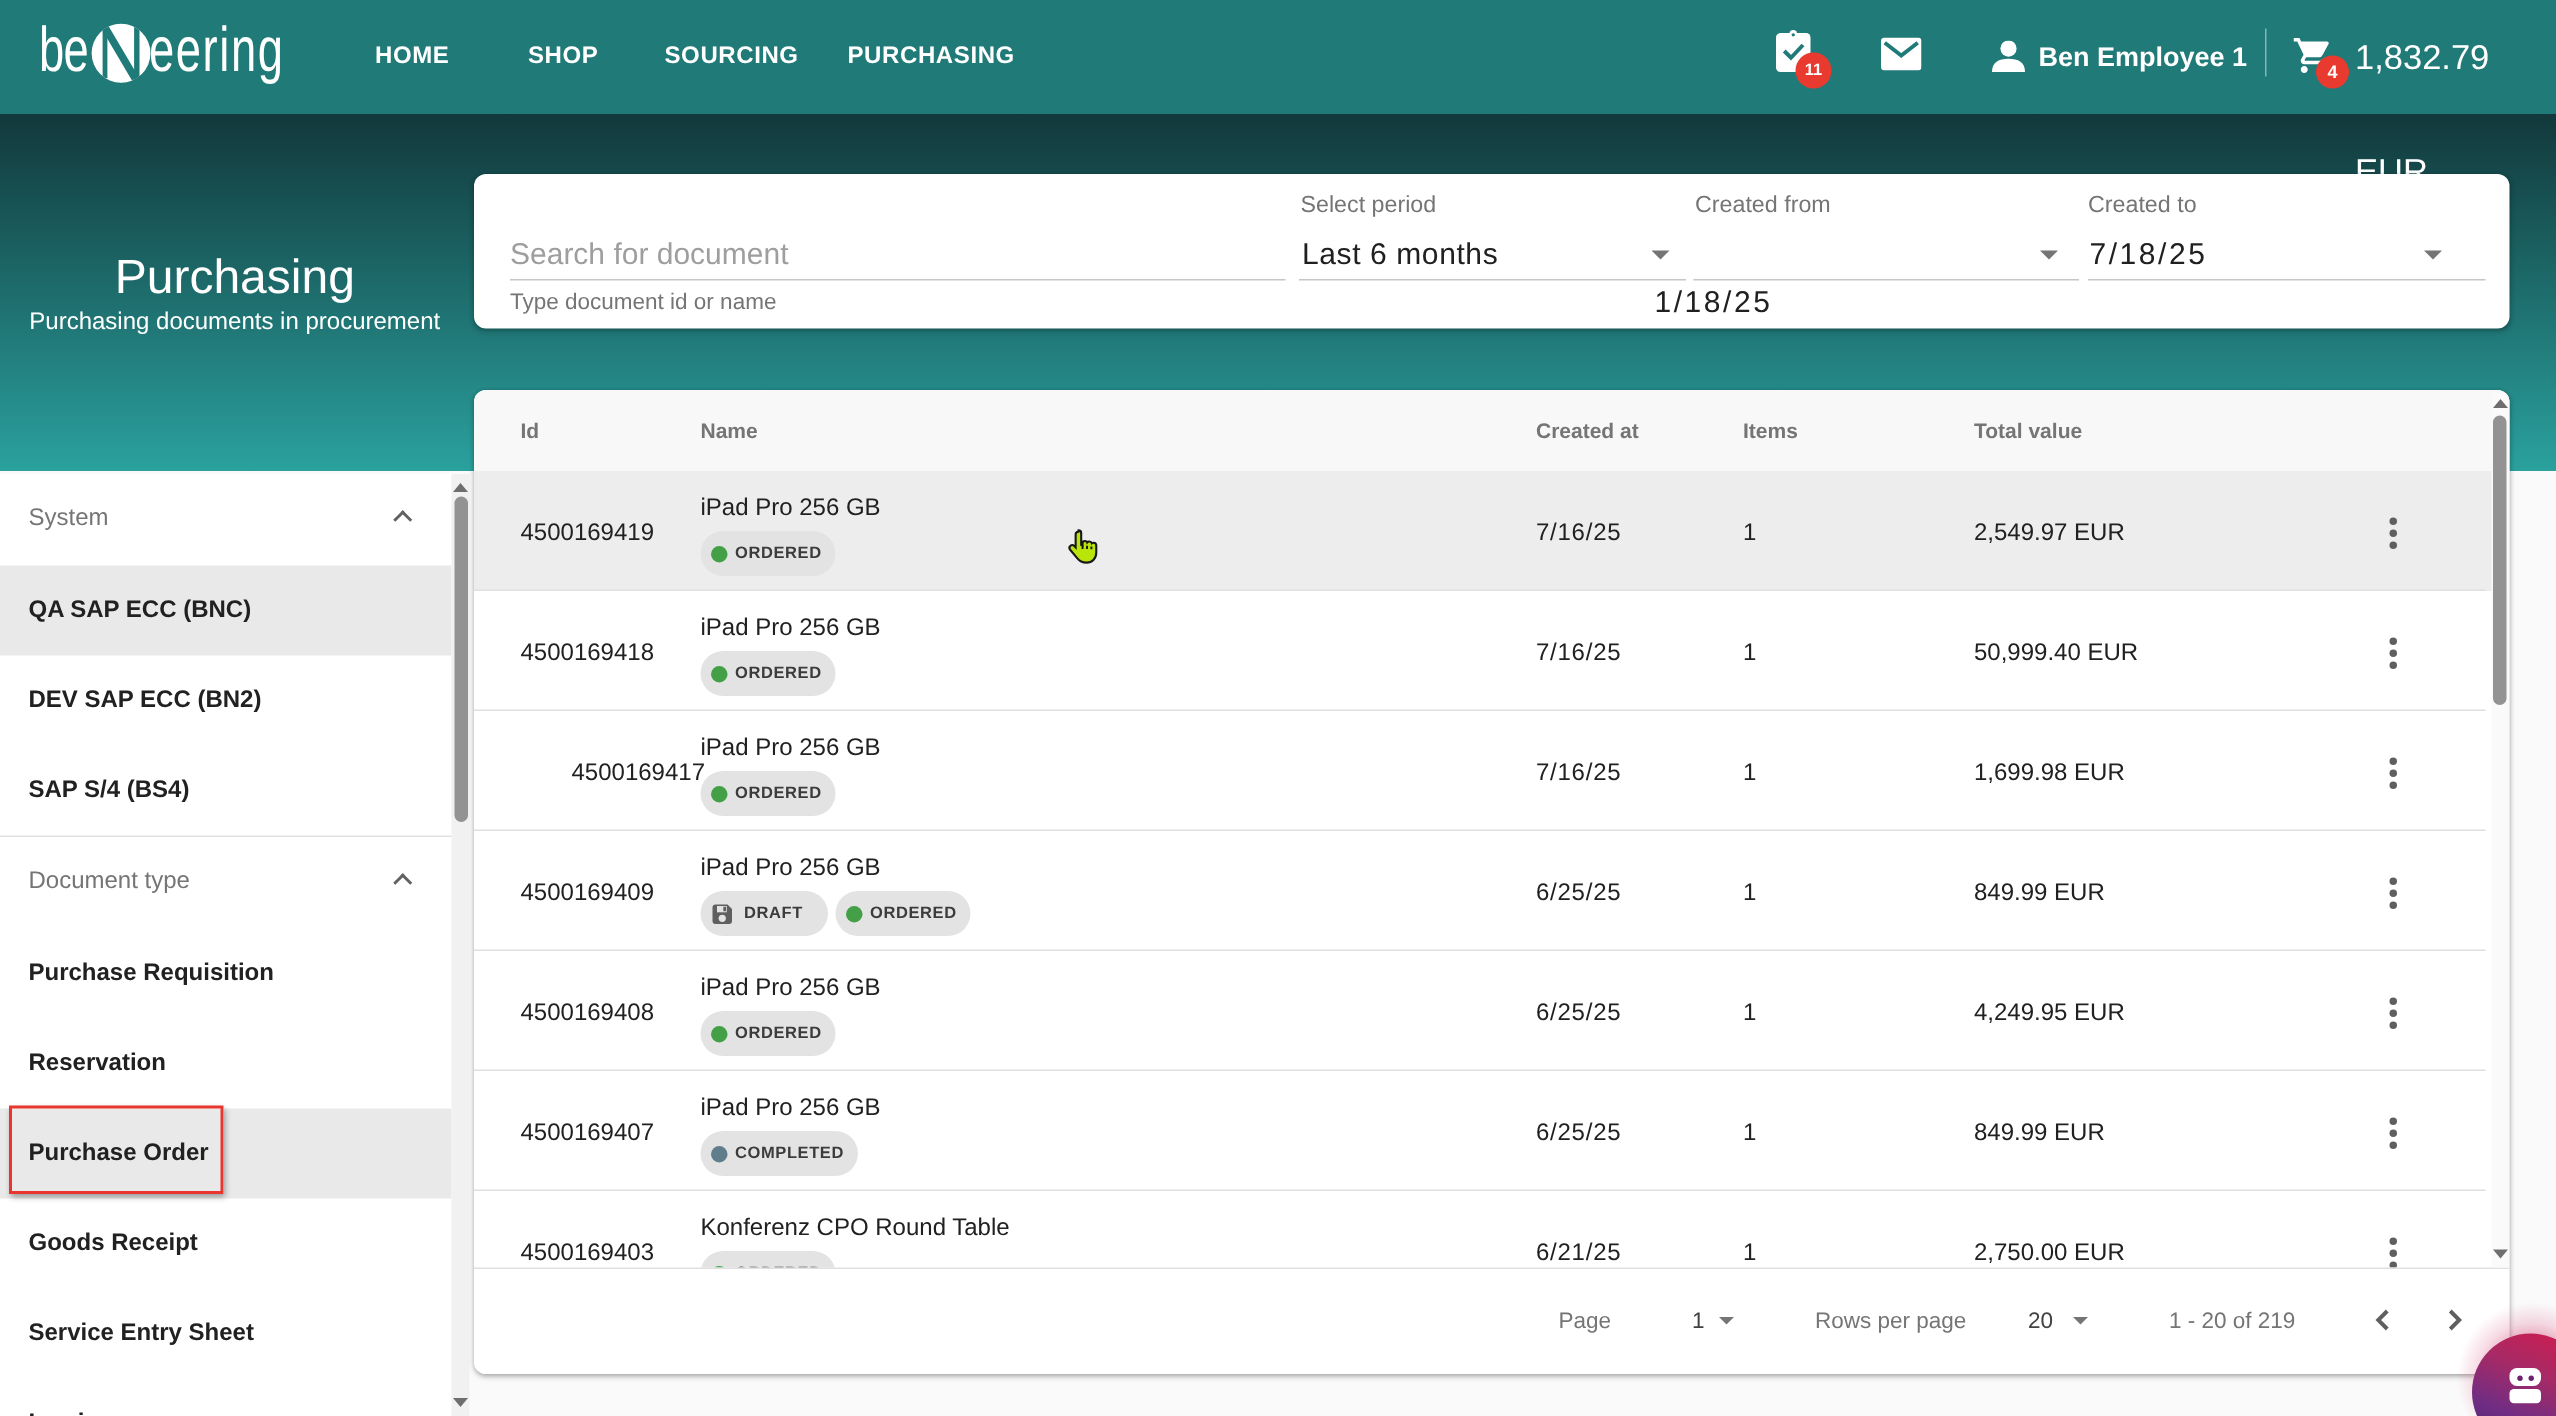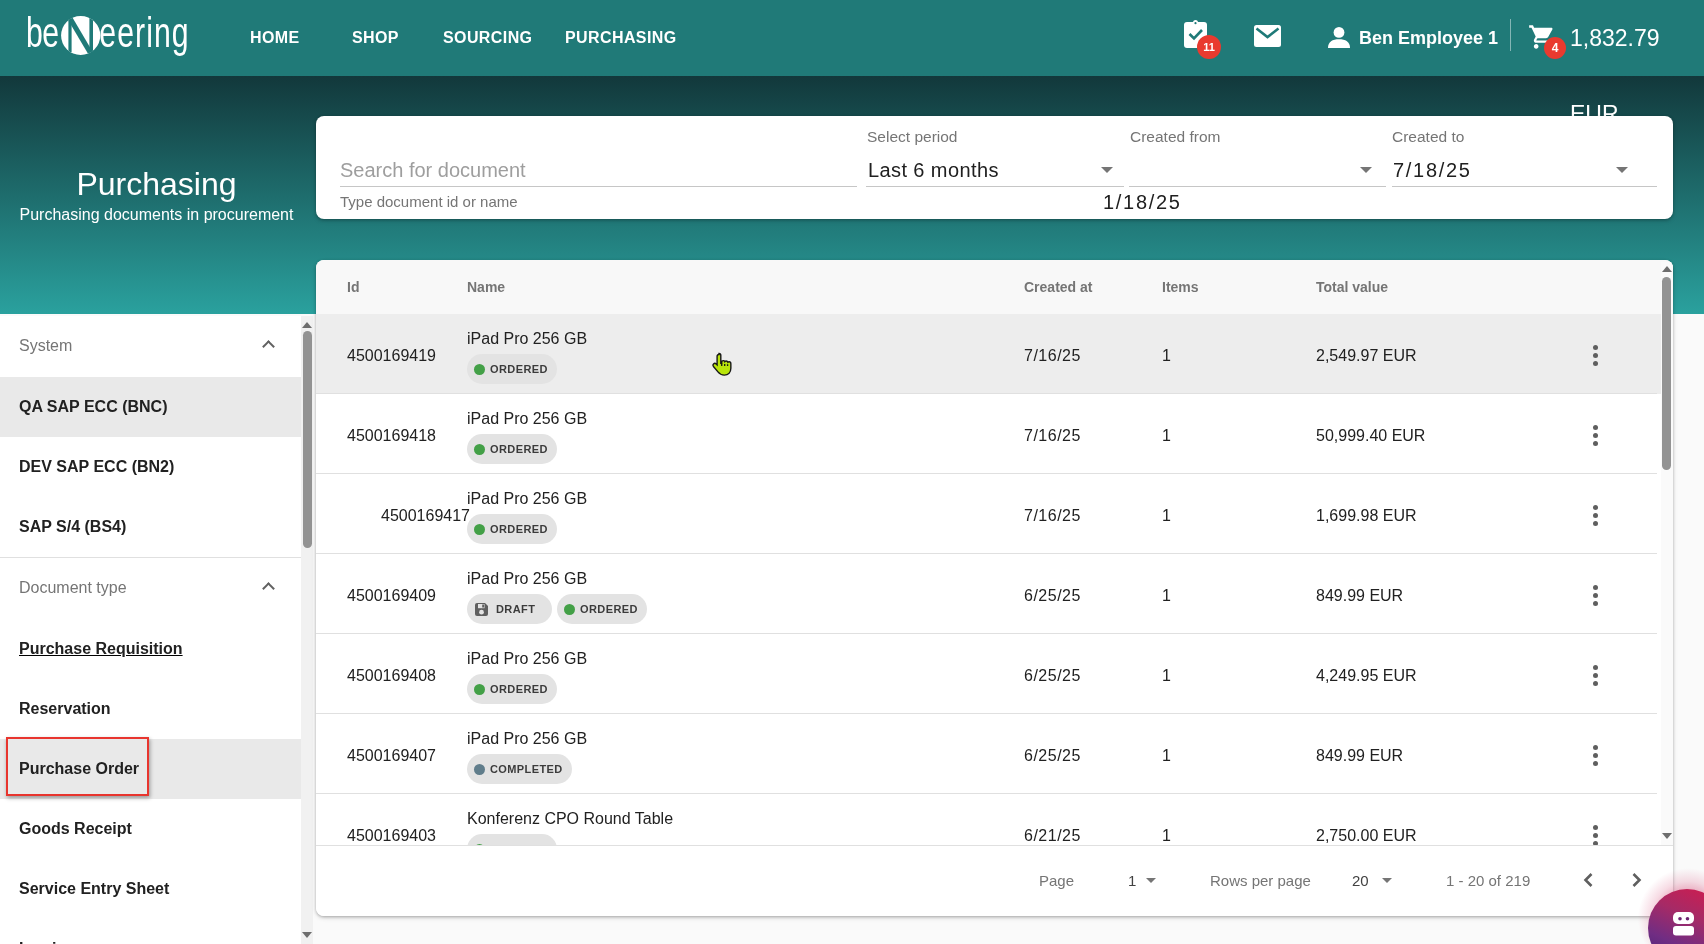--- a/index.html
+++ b/index.html
@@ -127,21 +127,21 @@
       <div class="side-item">DEV SAP ECC (BN2)</div>
     </div>
   <div class="side-row" style="top:181px;">
       <div class="side-item">SAP S/4 (BS4)</div>
     </div>
   <div class="divider" style="top:241px;"></div>
   <div class="side-row" style="top:242px;">
       <div class="side-head">Document type</div>
       <div class="chev-up"></div>
     </div>
-  <div class="side-row" style="top:303px;text-decoration:underline;">
+  <div class="side-row" style="top:303px;">
       <div class="side-item">Purchase Requisition</div>
     </div>
   <div class="side-row side-sel" style="top:423px;">
       <div class="side-item">Purchase Order</div>
     </div>
   <div class="side-row" style="top:363px;">
       <div class="side-item">Reservation</div>
     </div>
   <div class="side-row" style="top:483px;">
       <div class="side-item">Goods Receipt</div>

